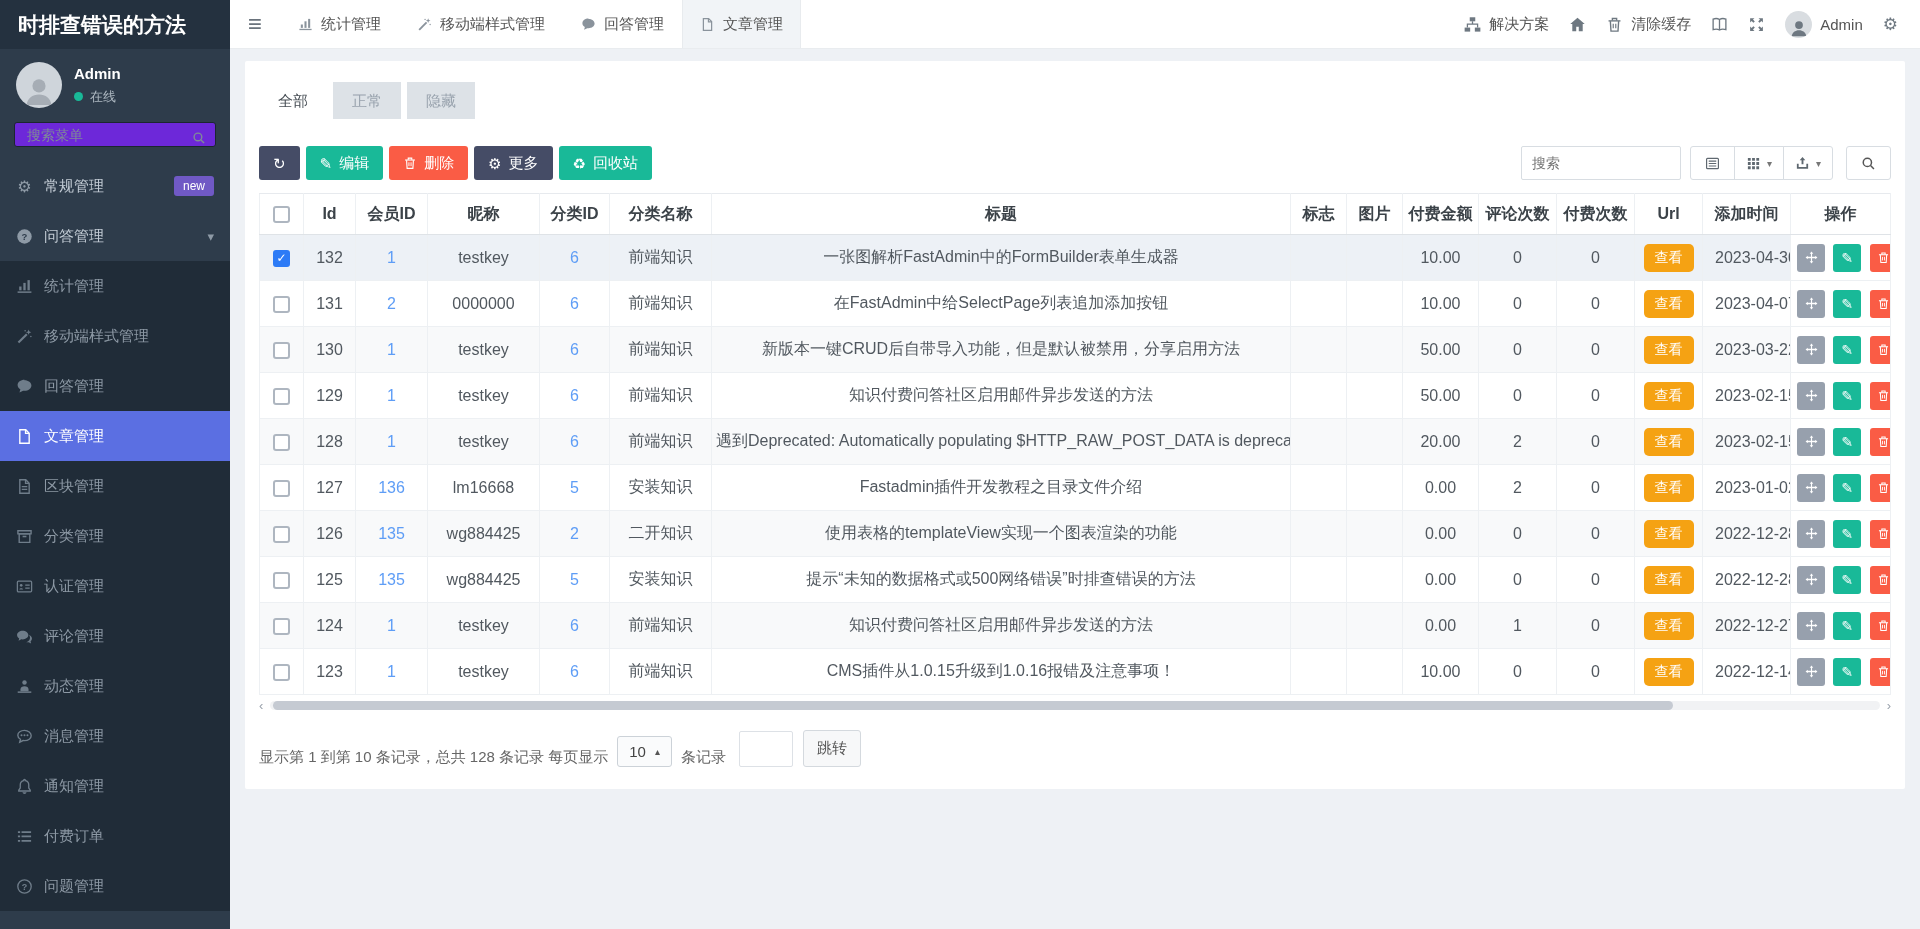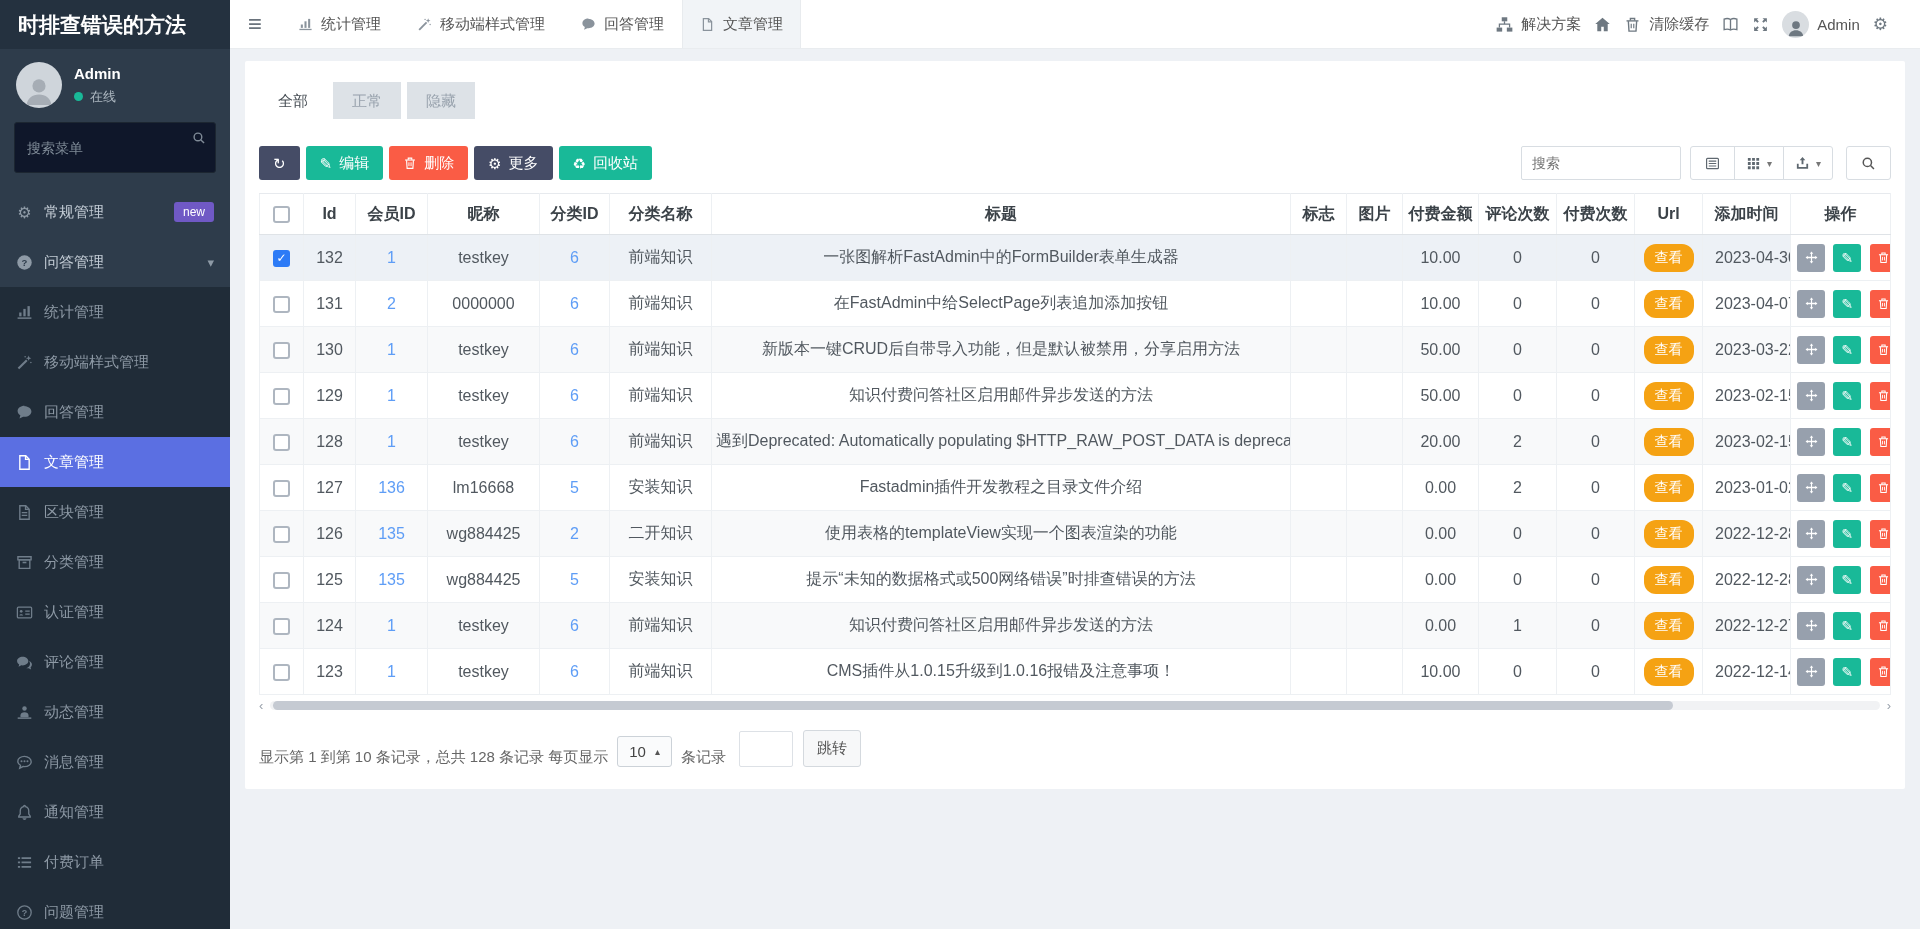--- a/index.html
+++ b/index.html
@@ -18,21 +18,21 @@
   .userpanel { display:flex; align-items:center; gap:12px; padding:13px 16px 10px; }
   .avatar { border-radius:50%; background:#cfd5db; color:#a6adb5; display:flex; align-items:flex-end; justify-content:center; overflow:hidden; }
   .avatar.big { width:46px; height:46px; }
   .avatar.big .ic { width:34px; height:34px; }
   .avatar.sm { width:27px; height:27px; background:#d9dde1; }
   .avatar.sm .ic { width:20px; height:20px; }
   .uname { color:#fff; font-weight:bold; font-size:15px; margin-bottom:6px; }
   .ustatus { color:#aeb9c2; font-size:13px; display:flex; align-items:center; }
   .dot { display:inline-block; width:9px; height:9px; border-radius:50%; background:var(--success); margin-right:7px; }
   .menusearch { position:relative; margin:4px 14px 14px; }
-  .menusearch input { width:100%; height:51px; background:#0f172a; border:1px solid #1c2631; border-radius:3px;
+  .menusearch input { width:100%; height:25px; background:#6d28d9; border:1px solid #1c2631; border-radius:3px;
                       color:#c2cad2; padding:0 30px 0 12px; font-size:14px; outline:none; font-family:inherit; }
   .menusearch input::placeholder { color:#7f8b97; }
   .menusearch .ic { position:absolute; right:10px; top:9px; width:14px; height:14px; color:#7f8b97; }
   #menu { flex:1; overflow:hidden; }
   .mitem { height:50px; display:flex; align-items:center; padding:0 16px; gap:11px; color:#c3ccd5; font-size:15px; cursor:pointer; }
   .mitem .ic { width:17px; height:17px; color:#8e9aa6; flex-shrink:0; }
   .mitem .uic { width:17px; text-align:center; color:#8e9aa6; font-size:16px; flex-shrink:0; }
   .submenu { background:#202c38; }
   .submenu .mitem { color:#8d99a5; }
   .submenu .mitem .ic { color:#6f7d8a; }
@@ -41,21 +41,21 @@
   .badge-new { margin-left:auto; background:var(--badge-new); color:#fff; font-size:12px; padding:3px 9px; border-radius:3px; }
   .chev { margin-left:auto; color:#8e9aa6; font-size:13px; }
 
   
   .main { flex:1; display:flex; flex-direction:column; min-width:0; }
   .navbar { height:49px; background:#fff; display:flex; align-items:center; border-bottom:1px solid #e9ecef; }
   .hamburger { font-size:24px; color:#6a737c; padding:0 18px; cursor:pointer; }
   .ntab { display:flex; align-items:center; gap:8px; height:48px; padding:0 18px; color:#555; cursor:pointer; }
   .ntab .ic { width:15px; height:15px; color:#8a939c; }
   .ntab.active { background:#f1f4f7; box-shadow:inset 1px 0 0 #e8ebee, inset -1px 0 0 #e8ebee; }
-  .navright { margin-left:auto; display:flex; align-items:center; gap:13px; padding-right:32px; color:#555; }
+  .navright { margin-left:auto; display:flex; align-items:center; gap:20px; padding-right:22px; color:#555; }
   .nritem { display:flex; align-items:center; gap:8px; cursor:pointer; }
   .nritem .ic { width:17px; height:17px; color:#6e7881; }
   .nritem .uic { font-size:17px; color:#6e7881; }
 
   
   .page { flex:1; padding:12px 15px; }
   .panel { background:#fff; min-height:728px; border-radius:2px; padding:21px 14px 18px; }
   .ctabs { display:flex; gap:6px; margin-bottom:27px; margin-left:0; }
   .ctab { height:37px; line-height:37px; padding:0 19px; font-size:15px; color:#98a2ad; background:#dde2e7; cursor:pointer; }
   .ctab.active { background:#fff; color:#474e55; }
@@ -85,21 +85,21 @@
   
   table { width:100%; border-collapse:collapse; table-layout:fixed; font-size:16px; color:#51585f; }
   th, td { border:1px solid #edf0f3; text-align:center; overflow:hidden; white-space:nowrap; padding:0 4px; }
   thead th { height:41px; font-weight:bold; color:#3b4248; border-bottom:1px solid #dfe3e7; border-top:1px solid #e7eaee; }
   td { height:46px; }
   tr.stripe td { background:#f8f9fa; }
   tr.selected td { background:#edf1f6; }
   td.actions, th.actions { background:#fff !important; box-shadow:-7px 0 8px -7px rgba(0,0,0,.10); }
   .lnk { color:var(--link); cursor:pointer; }
   .datecell { text-align:left; padding-left:12px; }
-  .viewbtn { display:inline-block; background:var(--warning); color:#fff; font-size:14px; padding:5px 11px; border-radius:12px; cursor:pointer; }
+  .viewbtn { display:inline-block; background:var(--warning); color:#fff; font-size:14px; padding:5px 11px; border-radius:5px; cursor:pointer; }
   .abtn { display:inline-flex; width:28px; height:28px; border-radius:3px; align-items:center; justify-content:center;
           color:#fff; margin:0 2px; cursor:pointer; vertical-align:middle; }
   .abtn .ic { width:13px; height:13px; }
   .abtn .uic { font-size:14px; line-height:1; }
   .abtn.move { background:#97a0ad; }
   .abtn.edit { background:var(--success); }
   .abtn.del { background:var(--danger); }
   .cb { display:inline-block; width:17px; height:17px; border:2px solid #aeb6c0; border-radius:3px; background:#fff;
         vertical-align:middle; cursor:pointer; line-height:13px; font-size:12px; color:#fff; text-align:center; }
   .cb.on { background:#2d7bf6; border-color:#2d7bf6; }

